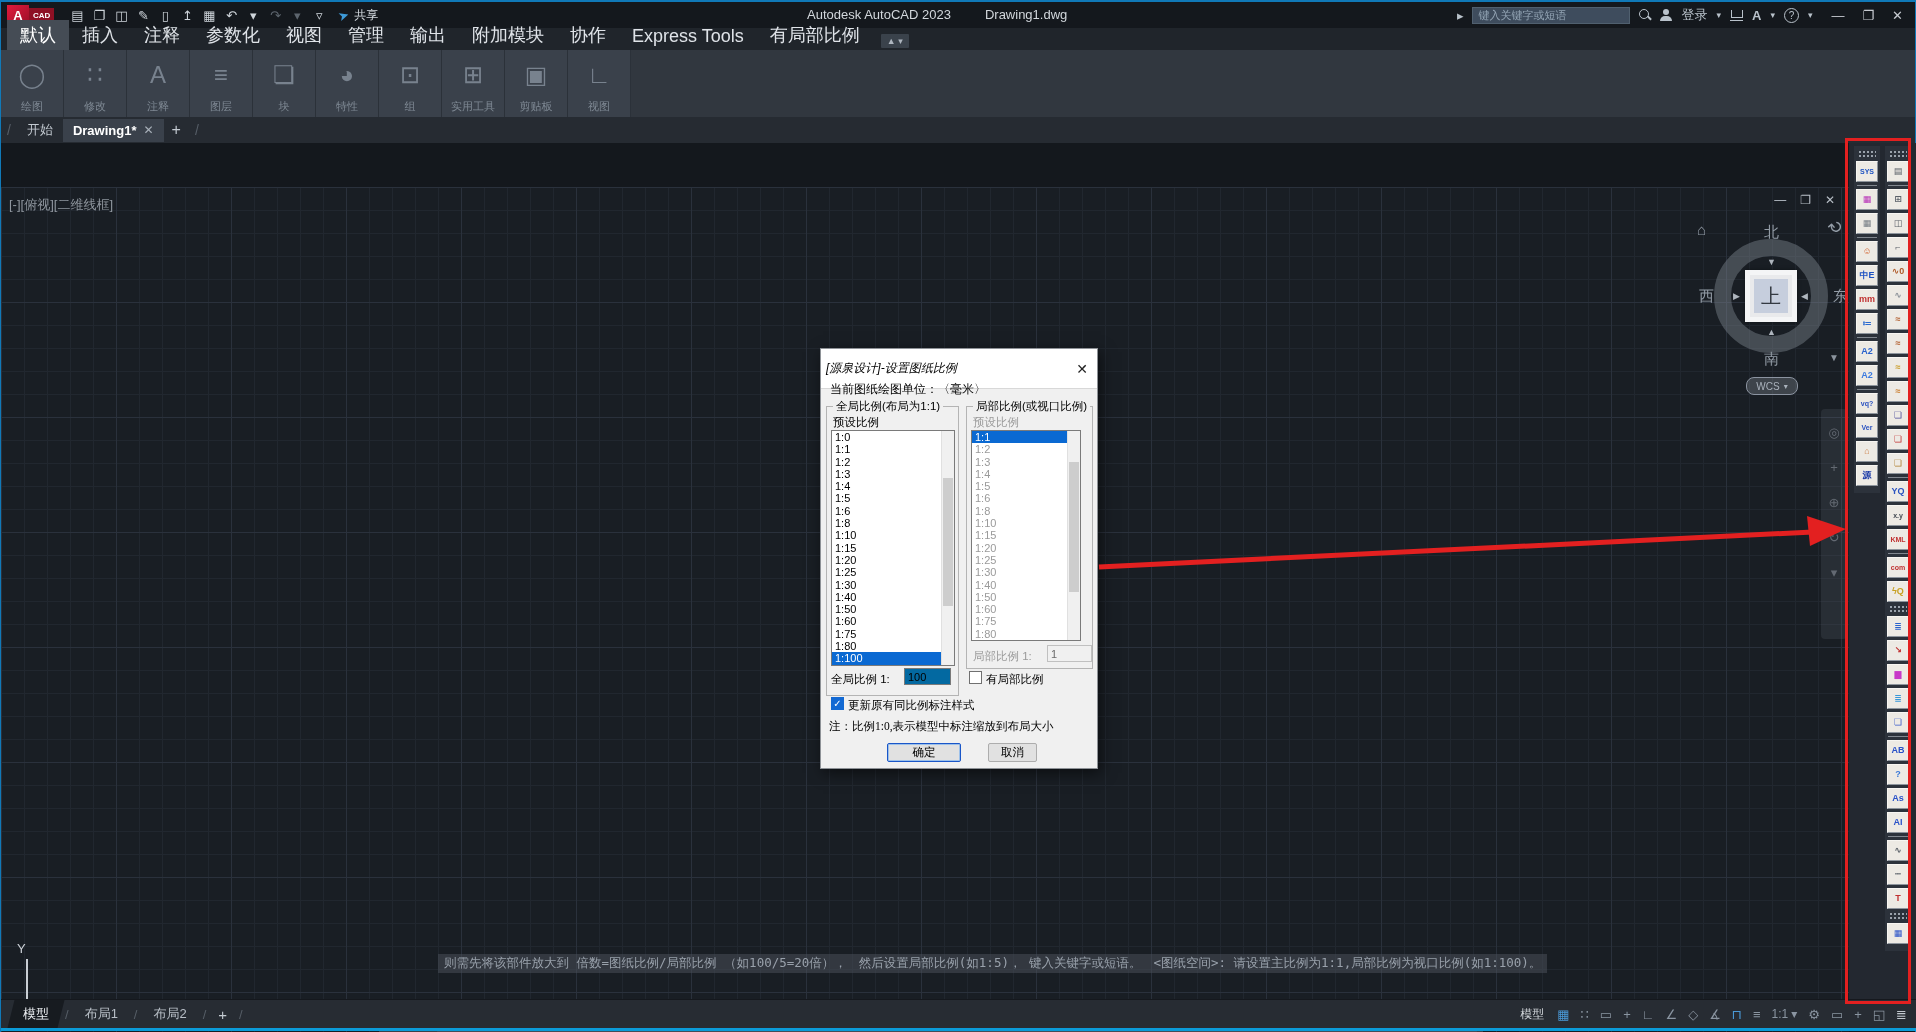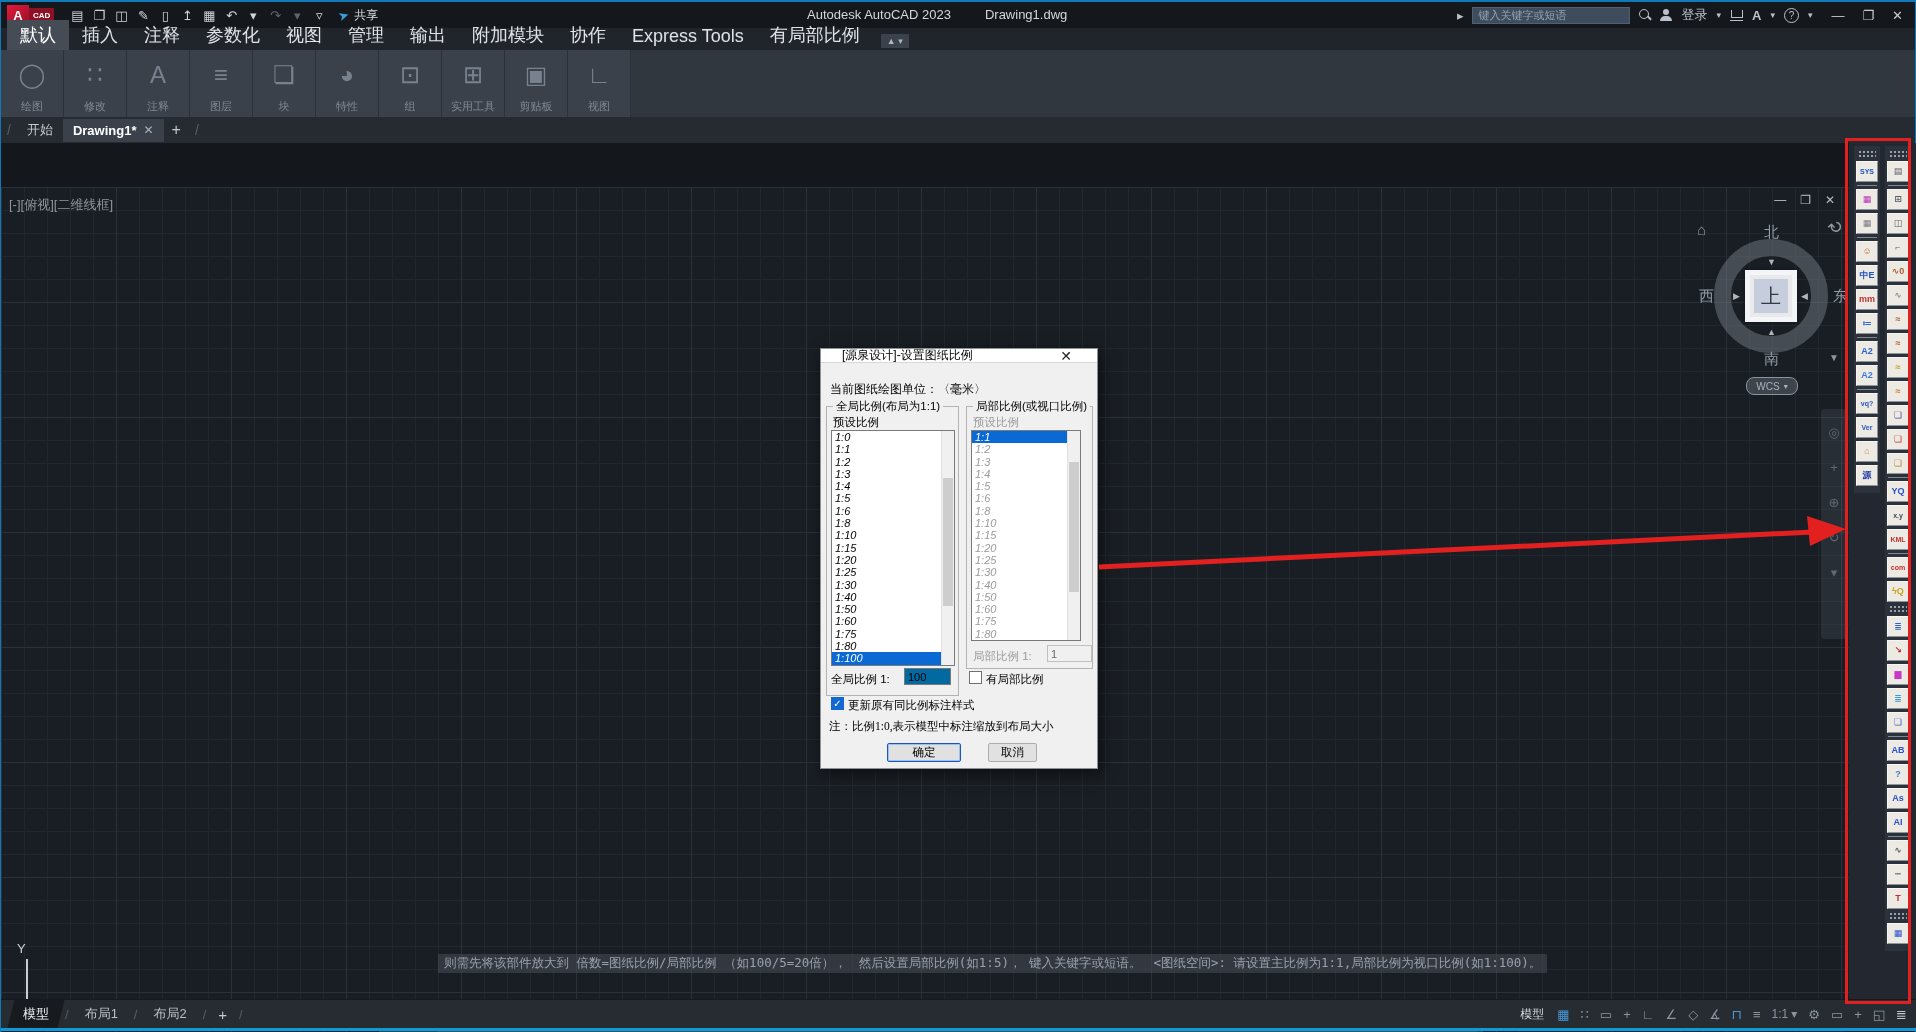--- a/index.html
+++ b/index.html
@@ -107,34 +107,34 @@
   .cmd-x { color:#c8ced4; font-size:13px; }
   .cmd-wrench { color:#7ba3cc; font-size:13px; }
   .cmd-input { flex:1; height:21px; background:#454d57; border-radius:2px; display:flex; align-items:center;
     padding:0 6px; gap:7px; color:#9aa2ab; font-size:13px; }
   .cmd-prompt { color:#aab4be; font-size:11px; background:#39414b; padding:1px 4px; border-radius:2px; }
 
   
   .dialog { position:absolute; left:819px; top:161px; width:278px; height:421px; background:#f0f0f0;
     border:1px solid #8e9297; box-shadow:3px 4px 14px rgba(0,0,0,.55); font-size:11px; color:#000; z-index:20;
     font-family:"Liberation Sans","DejaVu Sans",sans-serif; }
-  .dlg-title { height:14px; background:#fff; display:flex; align-items:center; padding:0 21px;
-    border-bottom:1px solid #d8d8d8; font-size:12px; }
+  .dlg-title { height:40px; background:#fff; display:flex; align-items:center; padding:0 5px;
+    border-bottom:1px solid #d8d8d8; font-size:12px;font-style:italic; }
   .dlg-close { margin-left:auto; font-size:14px; color:#222; padding:0 4px; }
   .dlg-unit { position:absolute; left:9px; top:32px; font-size:12px; }
   .group { position:absolute; border:1px solid #b4b4b4; }
   .group-legend { position:absolute; top:-8px; left:6px; background:#f0f0f0; padding:0 3px; font-size:11.5px; }
   .g-global { left:5px; top:57px; width:133px; height:290px; }
   .g-local { left:145px; top:57px; width:127px; height:263px; }
   .preset { position:absolute; font-size:11.5px; }
   .preset.dis { color:#9a9a9a; }
   .listbox { position:absolute; background:#fff; border:1px solid #7a7a7a; overflow:hidden; }
   .lb-global { left:10px; top:81px; width:124px; height:236px; }
   .lb-local { left:150px; top:81px; width:110px; height:211px; }
-  .lb-items { position:absolute; left:0; top:0; right:13px; bottom:0;font-style:italic; }
+  .lb-items { position:absolute; left:0; top:0; right:13px; bottom:0; }
   .lb-items div { height:12.3px; line-height:12.3px; padding-left:3px; font-size:11px; white-space:nowrap; }
   .lb-items div.sel { background:#0a69d2; color:#fff; }
   .lb-local .lb-items div { color:#9a9a9a; }
   .lb-local .lb-items div.sel { background:#0a69d2; color:#fff; }
   .lb-scroll { position:absolute; right:0; top:0; bottom:0; width:13px; background:#f0f0f0; border-left:1px solid #e0e0e0; }
   .lb-thumb { position:absolute; left:1px; right:1px; background:#cdcdcd; }
   .row-label { position:absolute; font-size:11.5px; }
   .row-label.dis { color:#9a9a9a; }
   .txt { position:absolute; height:17px; border:1px solid #7a7a7a; background:#0369a1; font-size:11px; padding:0 3px;
     font-family:"Liberation Sans","DejaVu Sans",sans-serif; }

